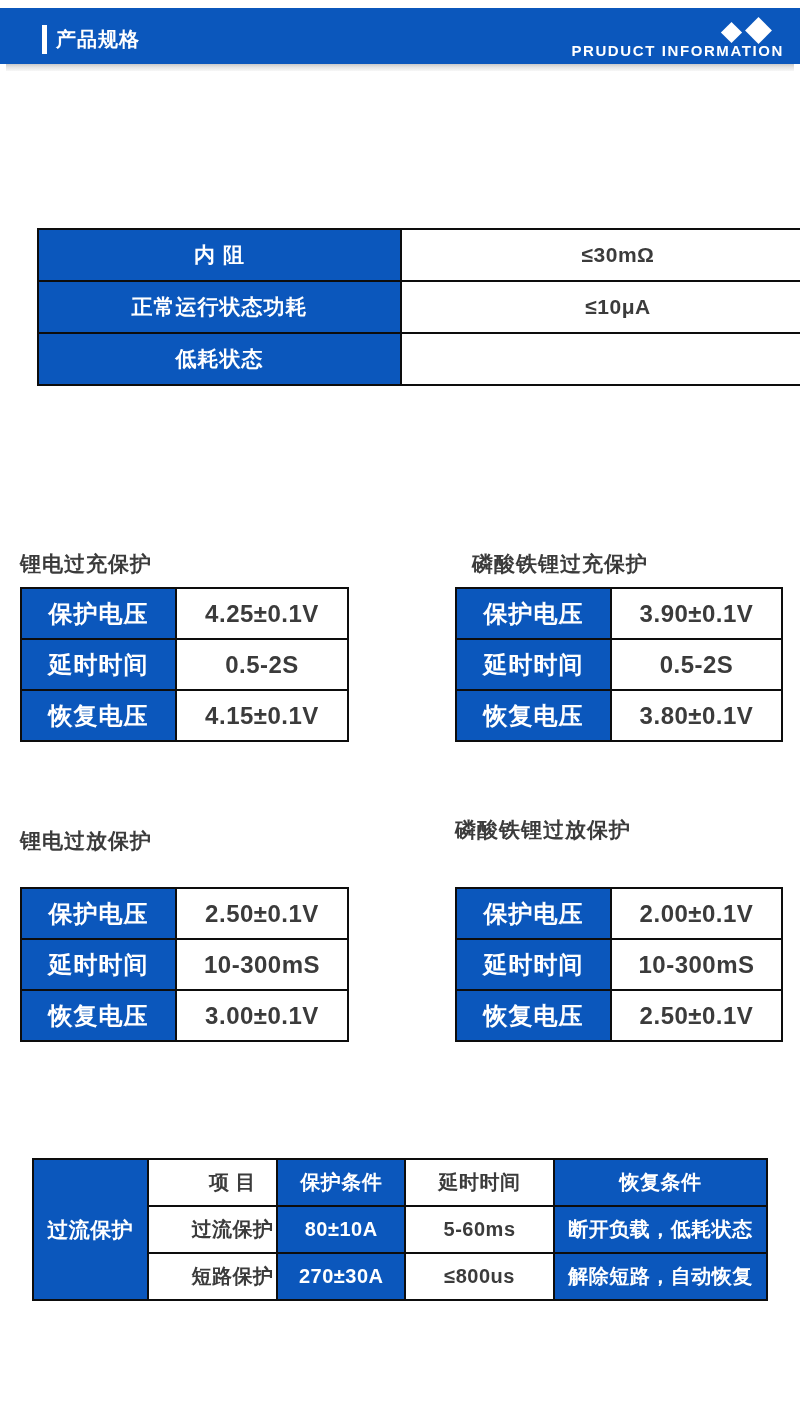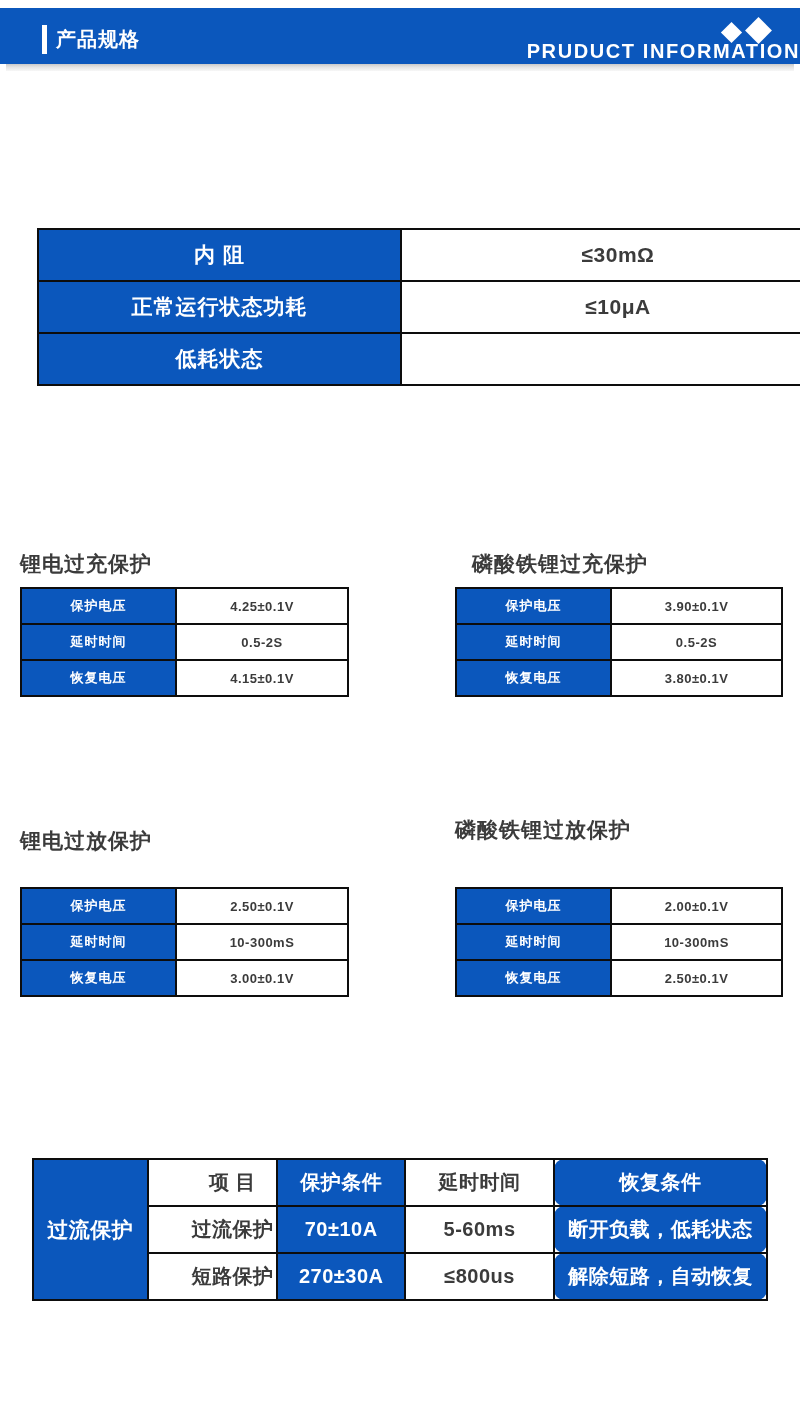--- a/index.html
+++ b/index.html
@@ -24,22 +24,22 @@
     position: absolute; left: 42px; top: 17px; width: 5px; height: 29px;
     background: #ffffff;
   }
   .banner-title {
     position: absolute; left: 56px; top: 14px;
     font-size: 20px; font-weight: bold; color: #ffffff;
     letter-spacing: 1px; line-height: 34px;
     white-space: nowrap;
   }
   .banner-sub {
-    position: absolute; right: 0; top: 34px;
-    font-size: 20px; font-weight: bold; color: #ffffff;
+    position: absolute; right: 16px; top: 34px;
+    font-size: 15px; font-weight: bold; color: #ffffff;
     letter-spacing: 1.6px; line-height: 18px;
     white-space: nowrap;
   }
   .diamonds { position: absolute; right: 18px; top: 10px; width: 64px; height: 24px; }
   .diamond {
     position: absolute; background: #ffffff; transform: rotate(45deg);
   }
   .diamond.d1 { left: 6px;  top: 7px;  width: 15px; height: 15px; }
   .diamond.d2 { left: 31px; top: 3px;  width: 19px; height: 19px; }
 
@@ -70,42 +70,42 @@
     position: absolute;
     font-size: 21px; font-weight: bold; color: #3b3b3b;
     letter-spacing: 1px; white-space: nowrap;
   }
   #label-li-oc  { left: 20px;  top: 550px; text-align: right; }
   #label-lfp-oc { left: 455px; top: 550px; margin-left: 17px; }
   #label-li-od  { left: 20px;  top: 827px; }
   #label-lfp-od { left: 455px; top: 816px; }
 
   
-  .tbl-mid td { height: 36px; font-size: 13px; }
+  .tbl-mid td { height: 51px; font-size: 24px; }
   .tbl-mid td.k { letter-spacing: 1px; }
   .tbl-mid td.v { letter-spacing: 0.5px; }
 
   #table-li-oc  { left: 20px;  top: 587px; width: 327px; }
   #table-lfp-oc { left: 455px; top: 587px; width: 326px; }
   #table-li-od  { left: 20px;  top: 887px; width: 327px; }
   #table-lfp-od { left: 455px; top: 887px; width: 326px; }
 
   #table-li-oc  td.k, #table-li-od  td.k { width: 155px; }
   #table-li-oc  td.v, #table-li-od  td.v { width: 172px; }
   #table-lfp-oc td.k, #table-lfp-od td.k { width: 155px; }
   #table-lfp-oc td.v, #table-lfp-od td.v { width: 171px; }
 
   
   #table-oc { left: 32px; top: 1158px; width: 736px; }
   #table-oc td { height: 47px; font-size: 20px; letter-spacing: 0.5px; }
   #table-oc td.c0 { width: 113px; font-size: 21px; }
   #table-oc td.c1 { width: 128px; padding-left: 40px; }
   #table-oc td.c2 { width: 126px; }
   #table-oc td.c3 { width: 147px; }
-  #table-oc td.c4 { width: 210px; border-radius: 10px; }
+  #table-oc td.c4 { width: 210px; }
 </style>
 </head>
 <body>
 
 <div class="page">
 
   <div class="banner">
     <div class="banner-tick"></div>
     <div class="banner-title">产品规格</div>
     <div class="diamonds">
@@ -209,21 +209,21 @@
     <tbody>
         <tr>
       <td class="c0 cell-blue" rowspan="3">过流保护</td>
       <td class="c1 cell-white">项  目</td>
       <td class="c2 cell-blue">保护条件</td>
       <td class="c3 cell-white">延时时间</td>
       <td class="c4 cell-blue">恢复条件</td>
     </tr>
     <tr>
       <td class="c1 cell-white">过流保护</td>
-      <td class="c2 cell-blue">70±10A</td>
+      <td class="c2 cell-blue">80±10A</td>
       <td class="c3 cell-white">5-60ms</td>
       <td class="c4 cell-blue">断开负载，低耗状态</td>
     </tr>
     <tr>
       <td class="c1 cell-white">短路保护</td>
       <td class="c2 cell-blue">270±30A</td>
       <td class="c3 cell-white">≤800us</td>
       <td class="c4 cell-blue">解除短路，自动恢复</td>
     </tr>
   </tbody>

